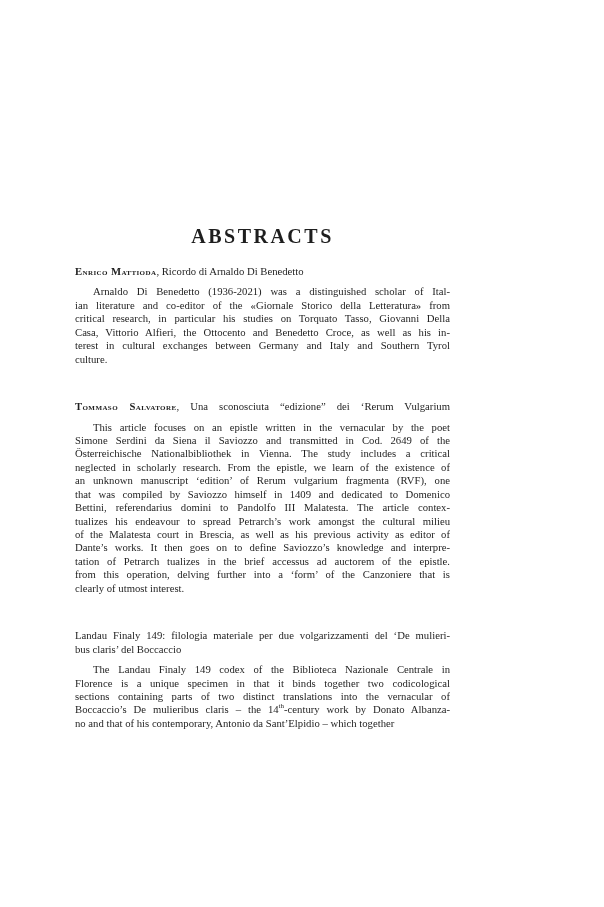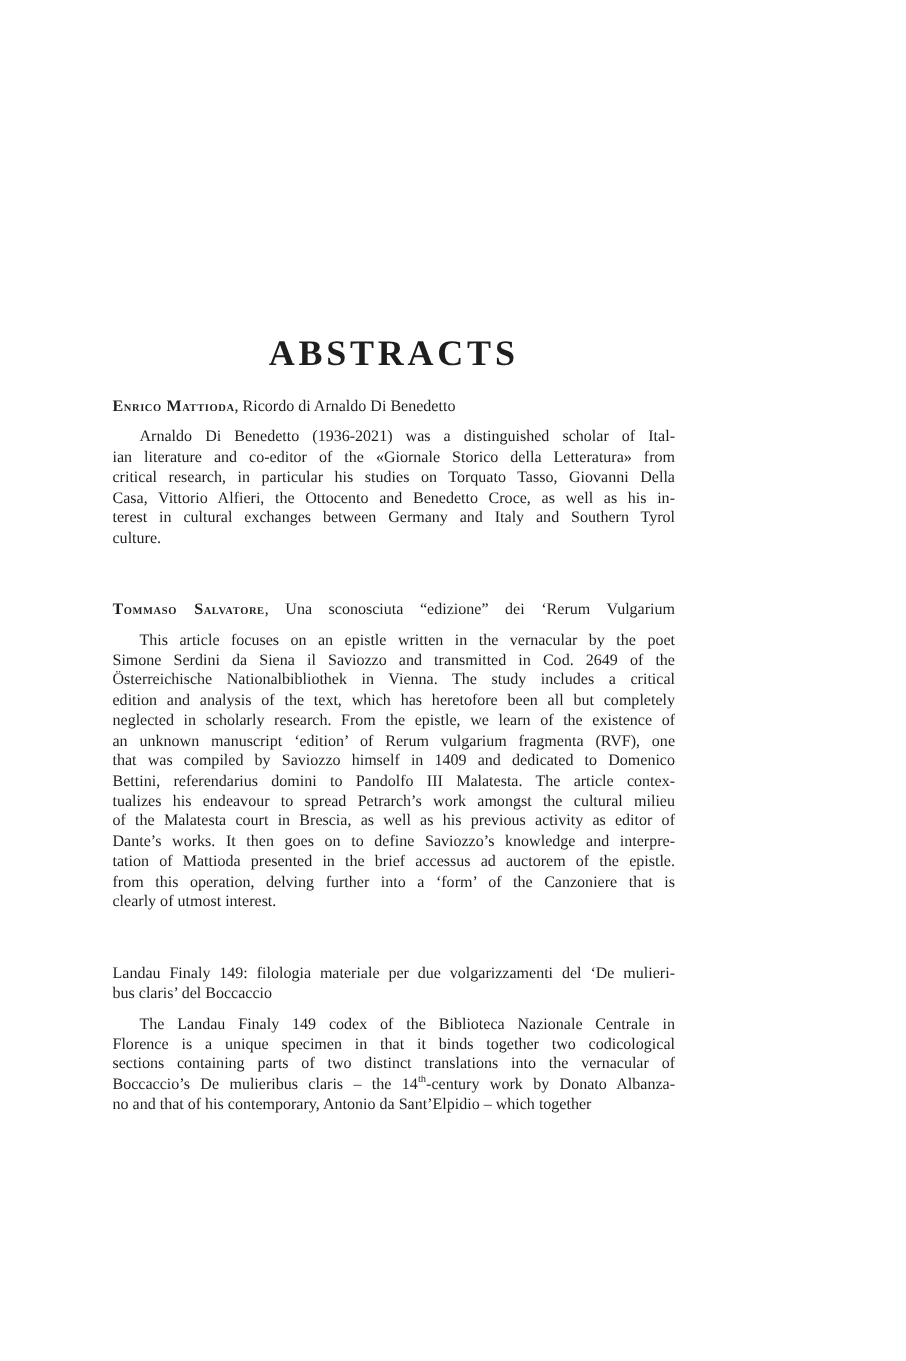--- a/index.html
+++ b/index.html
@@ -12,21 +12,21 @@
     color: #1e1e1e;
   }
   .page {
     width: 604px;
     height: 907px;
     padding: 225px 0 0 75px;
   }
   .title {
     width: 375px;
     text-align: center;
-    font-size: 24px;
+    font-size: 20px;
     line-height: 22px;
     font-weight: bold;
     letter-spacing: 2.5px;
     margin-bottom: 18px;
   }
   section.abstract { width: 375px; }
   section.abstract + section.abstract { margin-top: 34px; }
   .heading { margin-bottom: 7px; }
   .line {
     width: 375px;
@@ -71,29 +71,28 @@
         </div>
       </section>
       <section class="abstract">
         <div class="heading">
           <div class="line"><span class="sc">Tommaso Salvatore</span><span>, </span><span class="i">Una sconosciuta “edizione” dei ‘Rerum Vulgarium</span></div>
         </div>
         <div>
           <div class="line indent"><span>This article focuses on an epistle written in the vernacular by the poet</span></div>
           <div class="line"><span>Simone Serdini da Siena il Saviozzo and transmitted in Cod. 2649 of the</span></div>
           <div class="line"><span>Österreichische Nationalbibliothek in Vienna. The study includes a critical</span></div>
-          <div class="line"><span>edition and analysis of the text, which has heretofore been all but completely</span></div>
           <div class="line"><span>neglected in scholarly research. From the epistle, we learn of the existence of</span></div>
           <div class="line"><span>an unknown manuscript ‘edition’ of </span><span class="i">Rerum vulgarium fragmenta</span><span> (RVF), one</span></div>
           <div class="line"><span>that was compiled by Saviozzo himself in 1409 and dedicated to Domenico</span></div>
           <div class="line"><span>Bettini, </span><span class="i">referendarius domini</span><span> to Pandolfo III Malatesta. The article contex-</span></div>
           <div class="line"><span>tualizes his endeavour to spread Petrarch’s work amongst the cultural milieu</span></div>
           <div class="line"><span>of the Malatesta court in Brescia, as well as his previous activity as editor of</span></div>
           <div class="line"><span>Dante’s works. It then goes on to define Saviozzo’s knowledge and interpre-</span></div>
-          <div class="line"><span>tation of Mattioda presented in the brief </span><span class="i">accessus ad auctorem</span><span> of the epistle.</span></div>
+          <div class="line"><span>tation of Petrarch tualizes in the brief </span><span class="i">accessus ad auctorem</span><span> of the epistle.</span></div>
           <div class="line"><span>from this operation, delving further into a ‘form’ of the Canzoniere that is</span></div>
           <div class="line last"><span>clearly of utmost interest.</span></div>
         </div>
       </section>
       <section class="abstract">
         <div class="heading">
           <div class="line"><span class="i">Landau Finaly 149: filologia materiale per due volgarizzamenti del ‘De mulieri-</span></div>
           <div class="line last"><span class="i">bus claris’ del Boccaccio</span></div>
         </div>
         <div>

